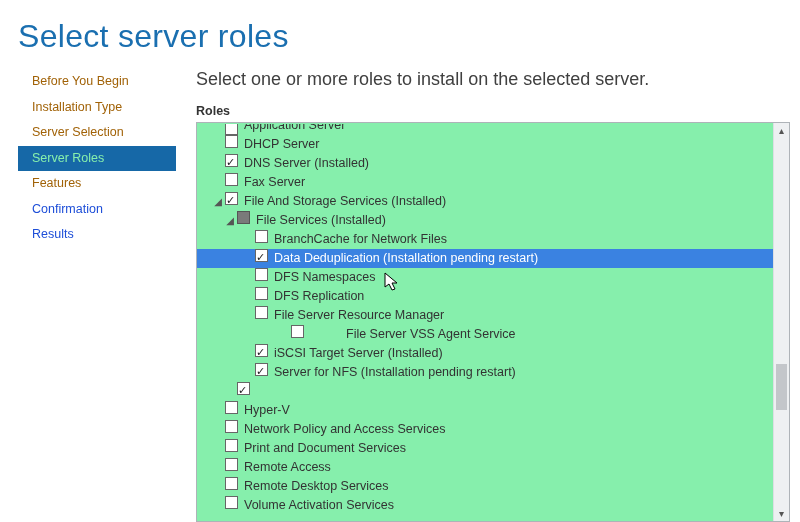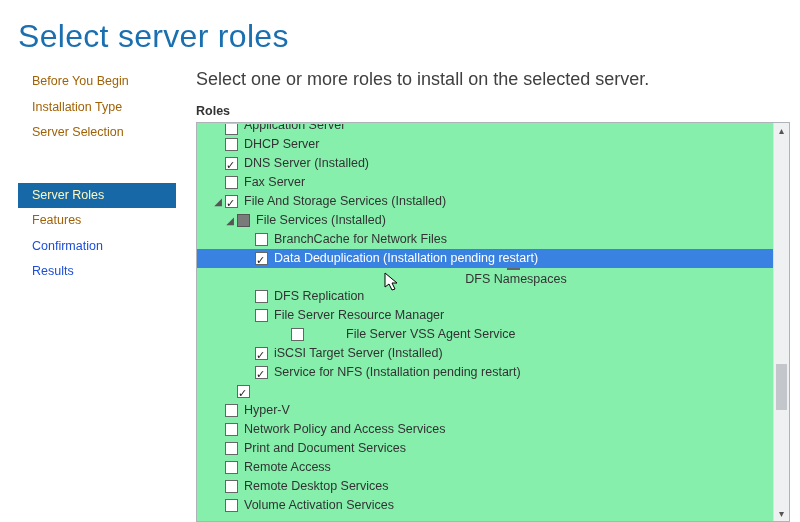--- a/index.html
+++ b/index.html
@@ -7,36 +7,36 @@
 
   .page { width: 800px; height: 522px; position: relative; }
 
   .title { font-size: 32px; font-weight: 300; color: #1a6fb0; padding: 18px 0 14px 18px; letter-spacing: .3px; }
 
   .columns { display: flex; padding-left: 18px; height: calc(522px - 64px); }
 
   .sidebar { width: 158px; flex: 0 0 158px; padding-top: 0; }
   .sidebar-item { font-size: 12.5px; color: #a16207; padding: 4px 10px 4px 14px; line-height: 1.4; cursor: pointer; }
   .sidebar-item.disabled { color: #1d4ed8; cursor: default; }
-  .sidebar-item.active { background: #1668a7; color: #fef9c3; margin-top: 37px; }
+  .sidebar-item.active { background: #1668a7; color: #86efac; }
 
   .main { flex: 1; padding: 0 10px 0 20px; }
   .instr { font-size: 18px; color: #404040; margin-bottom: 14px; }
   .roles-label { font-size: 12.5px; font-weight: 600; color: #333; margin-bottom: 4px; }
 
   .roles-box { border: 1px solid #aeb3b8; height: 400px; position: relative; background:#86efac; }
   .roles-scroll { position: relative; height: 100%; }
   .scrollbar { position: absolute; right: 0; top: 0; bottom: 0; width: 16px; background: #eef0f2; border-left: 1px solid #dcdfe3; }
   .sb-btn { height: 15px; display:flex; align-items:center; justify-content:center; color:#555; font-size:10px; }
   .sb-track { position:absolute; top:15px; bottom:15px; left:0; right:0; }
   .sb-thumb { position:absolute; left:2px; right:2px; top:226px; height:46px; background:#c3c6ca; }
   .sb-btn.bottom { position:absolute; bottom:0; left:0; right:0; }
 
   .tree { padding: 1px 0 0 0; font-size: 12.5px; color:#333; }
-  .row { display:flex; align-items:center; height:19px; line-height:19px; padding-left:6px; white-space:nowrap; }
+  .row { display:flex; height:19px; line-height:19px; padding-left:6px; white-space:nowrap; }
   .row.selected { background:#3a82e1; color:#fff; }
   .row .exp { width:10px; text-align:center; color:#555; font-size:10px; margin-right:2px; }
   .row .cb { width:13px; height:13px; border:1px solid #666; margin-right:6px; display:inline-flex; align-items:center; justify-content:center; font-size:10px; color:#222; background:#fff; position:relative; }
   .row .cb.checked::after { content:"✓"; position:absolute; top:-2px; left:0; font-size:11px; }
   .row .cb.filled { background:#7a7a7a; border-color:#555; }
   .row .lbl { }
 
   .cursor { position:absolute; left:384px; top:272px; pointer-events:none; }
   .cursor svg { width:16px; height:20px; }
 </style>
@@ -97,21 +97,21 @@
               <div class="row" style="padding-left: 46px;">
                 <span class="exp"></span>
                 <span class="cb"></span>
                 <span class="lbl">BranchCache for Network Files</span>
               </div>
               <div class="row selected" style="padding-left: 46px;">
                 <span class="exp"></span>
                 <span class="cb checked"></span>
                 <span class="lbl">Data Deduplication (Installation pending restart)</span>
               </div>
-              <div class="row" style="padding-left: 46px; flex-direction: column;">
+              <div class="row" style="padding-left: 46px;">
                 <span class="exp"></span>
                 <span class="cb"></span>
                 <span class="lbl">DFS Namespaces</span>
               </div>
               <div class="row" style="padding-left: 46px;">
                 <span class="exp"></span>
                 <span class="cb"></span>
                 <span class="lbl">DFS Replication</span>
               </div>
               <div class="row" style="padding-left: 46px;">
@@ -125,21 +125,21 @@
                 <span class="lbl">File Server VSS Agent Service</span>
               </div>
               <div class="row" style="padding-left: 46px;">
                 <span class="exp"></span>
                 <span class="cb checked"></span>
                 <span class="lbl">iSCSI Target Server (Installed)</span>
               </div>
               <div class="row" style="padding-left: 46px;">
                 <span class="exp"></span>
                 <span class="cb checked"></span>
-                <span class="lbl">Service for NFS (Installation pending restart)</span>
+                <span class="lbl">Server for NFS (Installation pending restart)</span>
               </div>
               <div class="row" style="padding-left: 28px;">
                 <span class="exp"></span>
                 <span class="cb checked"></span>
               </div>
               <div class="row" style="padding-left: 16px;">
                 <span class="exp"></span>
                 <span class="cb"></span>
                 <span class="lbl">Hyper-V</span>
               </div>

